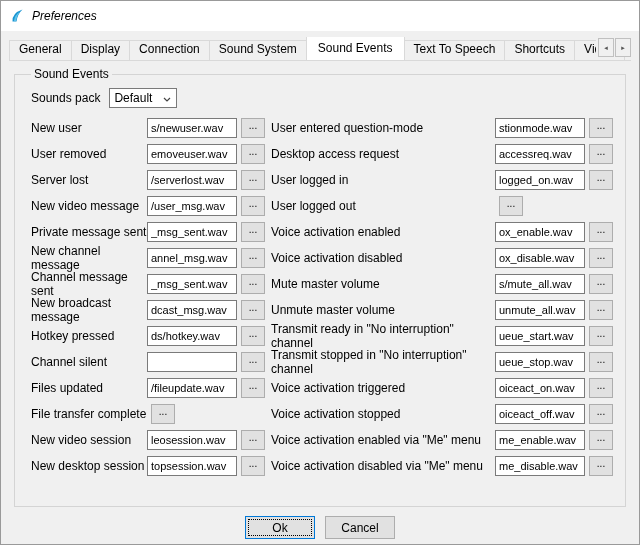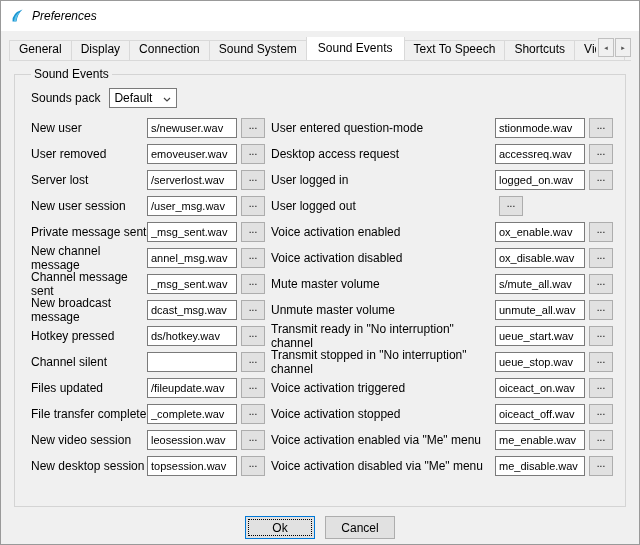--- a/index.html
+++ b/index.html
@@ -203,21 +203,21 @@
             <span class="row-label">User removed</span>
             <input type="text" class="row-input" value="emoveuser.wav" style="">
             <button class="browse">...</button>
           </div>
           <div class="row">
             <span class="row-label">Server lost</span>
             <input type="text" class="row-input" value="/serverlost.wav" style="">
             <button class="browse">...</button>
           </div>
           <div class="row">
-            <span class="row-label">New user session</span>
+            <span class="row-label">New video message</span>
             <input type="text" class="row-input" value="/user_msg.wav" style="">
             <button class="browse">...</button>
           </div>
           <div class="row">
             <span class="row-label">Private message sent</span>
             <input type="text" class="row-input" value="_msg_sent.wav" style="">
             <button class="browse">...</button>
           </div>
           <div class="row">
             <span class="row-label">New channel message</span>
@@ -244,21 +244,20 @@
             <input type="text" class="row-input" value="" style="">
             <button class="browse">...</button>
           </div>
           <div class="row">
             <span class="row-label">Files updated</span>
             <input type="text" class="row-input" value="/fileupdate.wav" style="">
             <button class="browse">...</button>
           </div>
           <div class="row">
             <span class="row-label">File transfer complete</span>
-            <input type="text" class="row-input" value="_complete.wav" style="">
             <button class="browse">...</button>
           </div>
           <div class="row">
             <span class="row-label">New video session</span>
             <input type="text" class="row-input" value="leosession.wav" style="">
             <button class="browse">...</button>
           </div>
           <div class="row">
             <span class="row-label">New desktop session</span>
             <input type="text" class="row-input" value="topsession.wav" style="">

